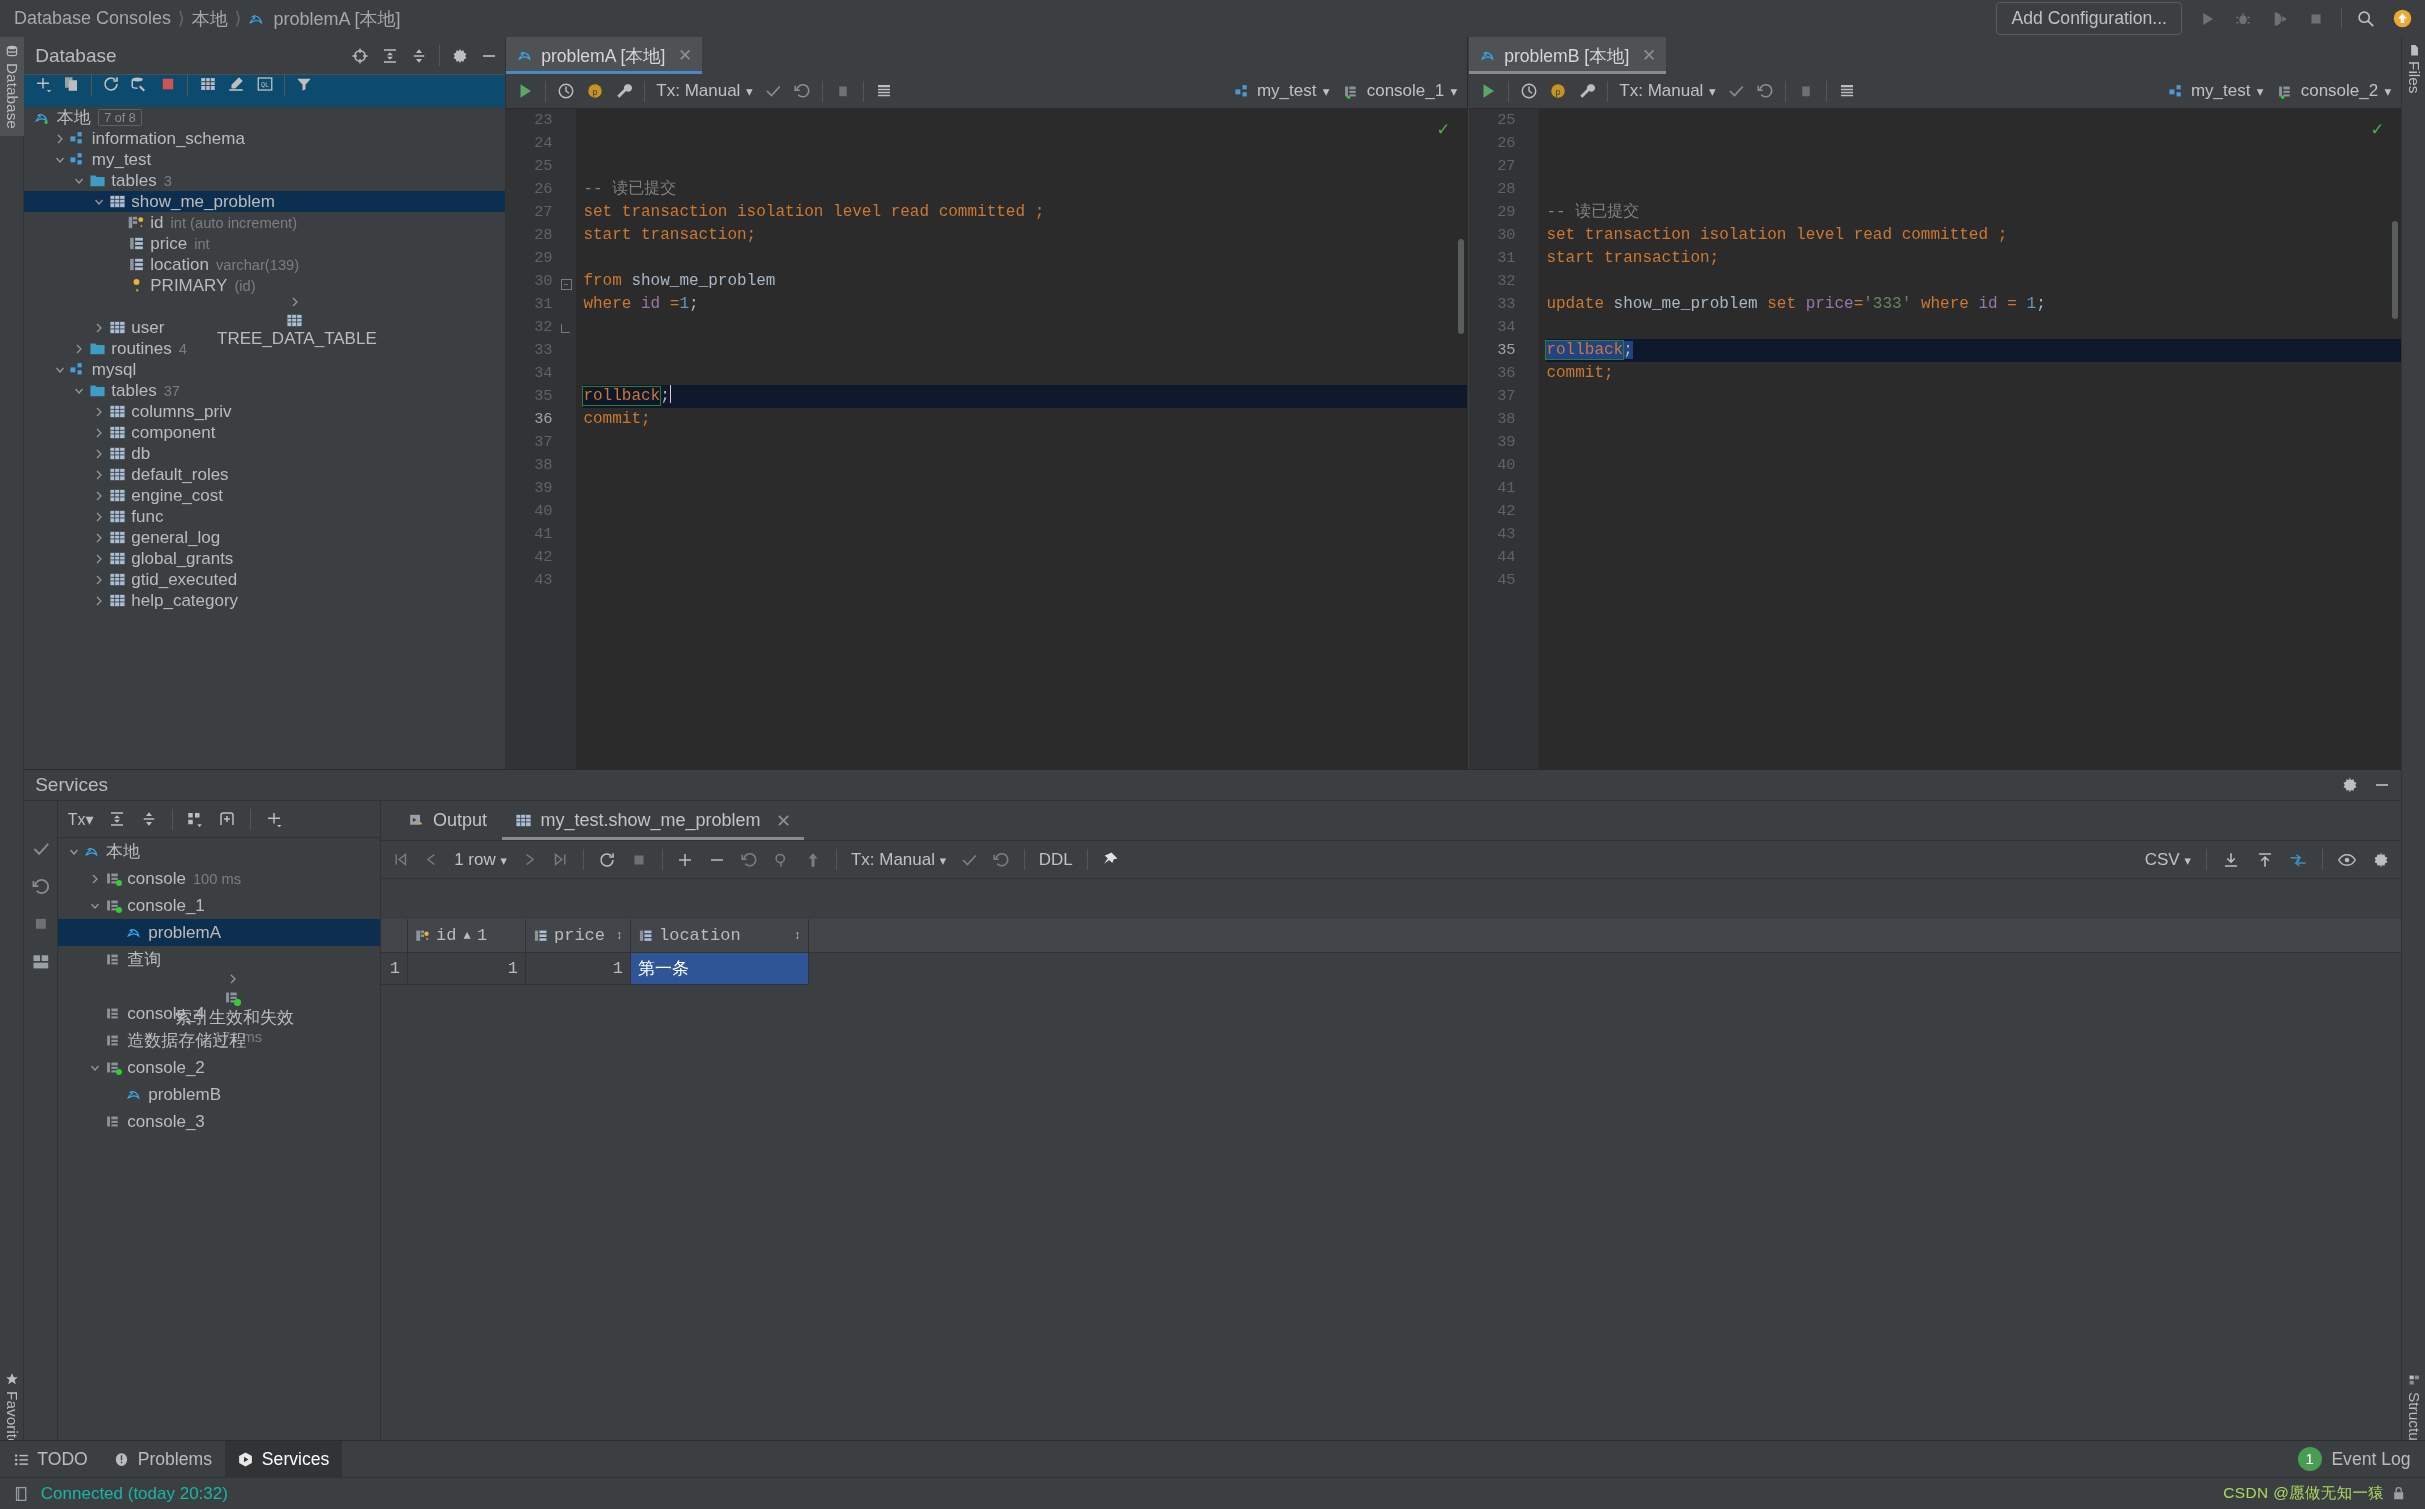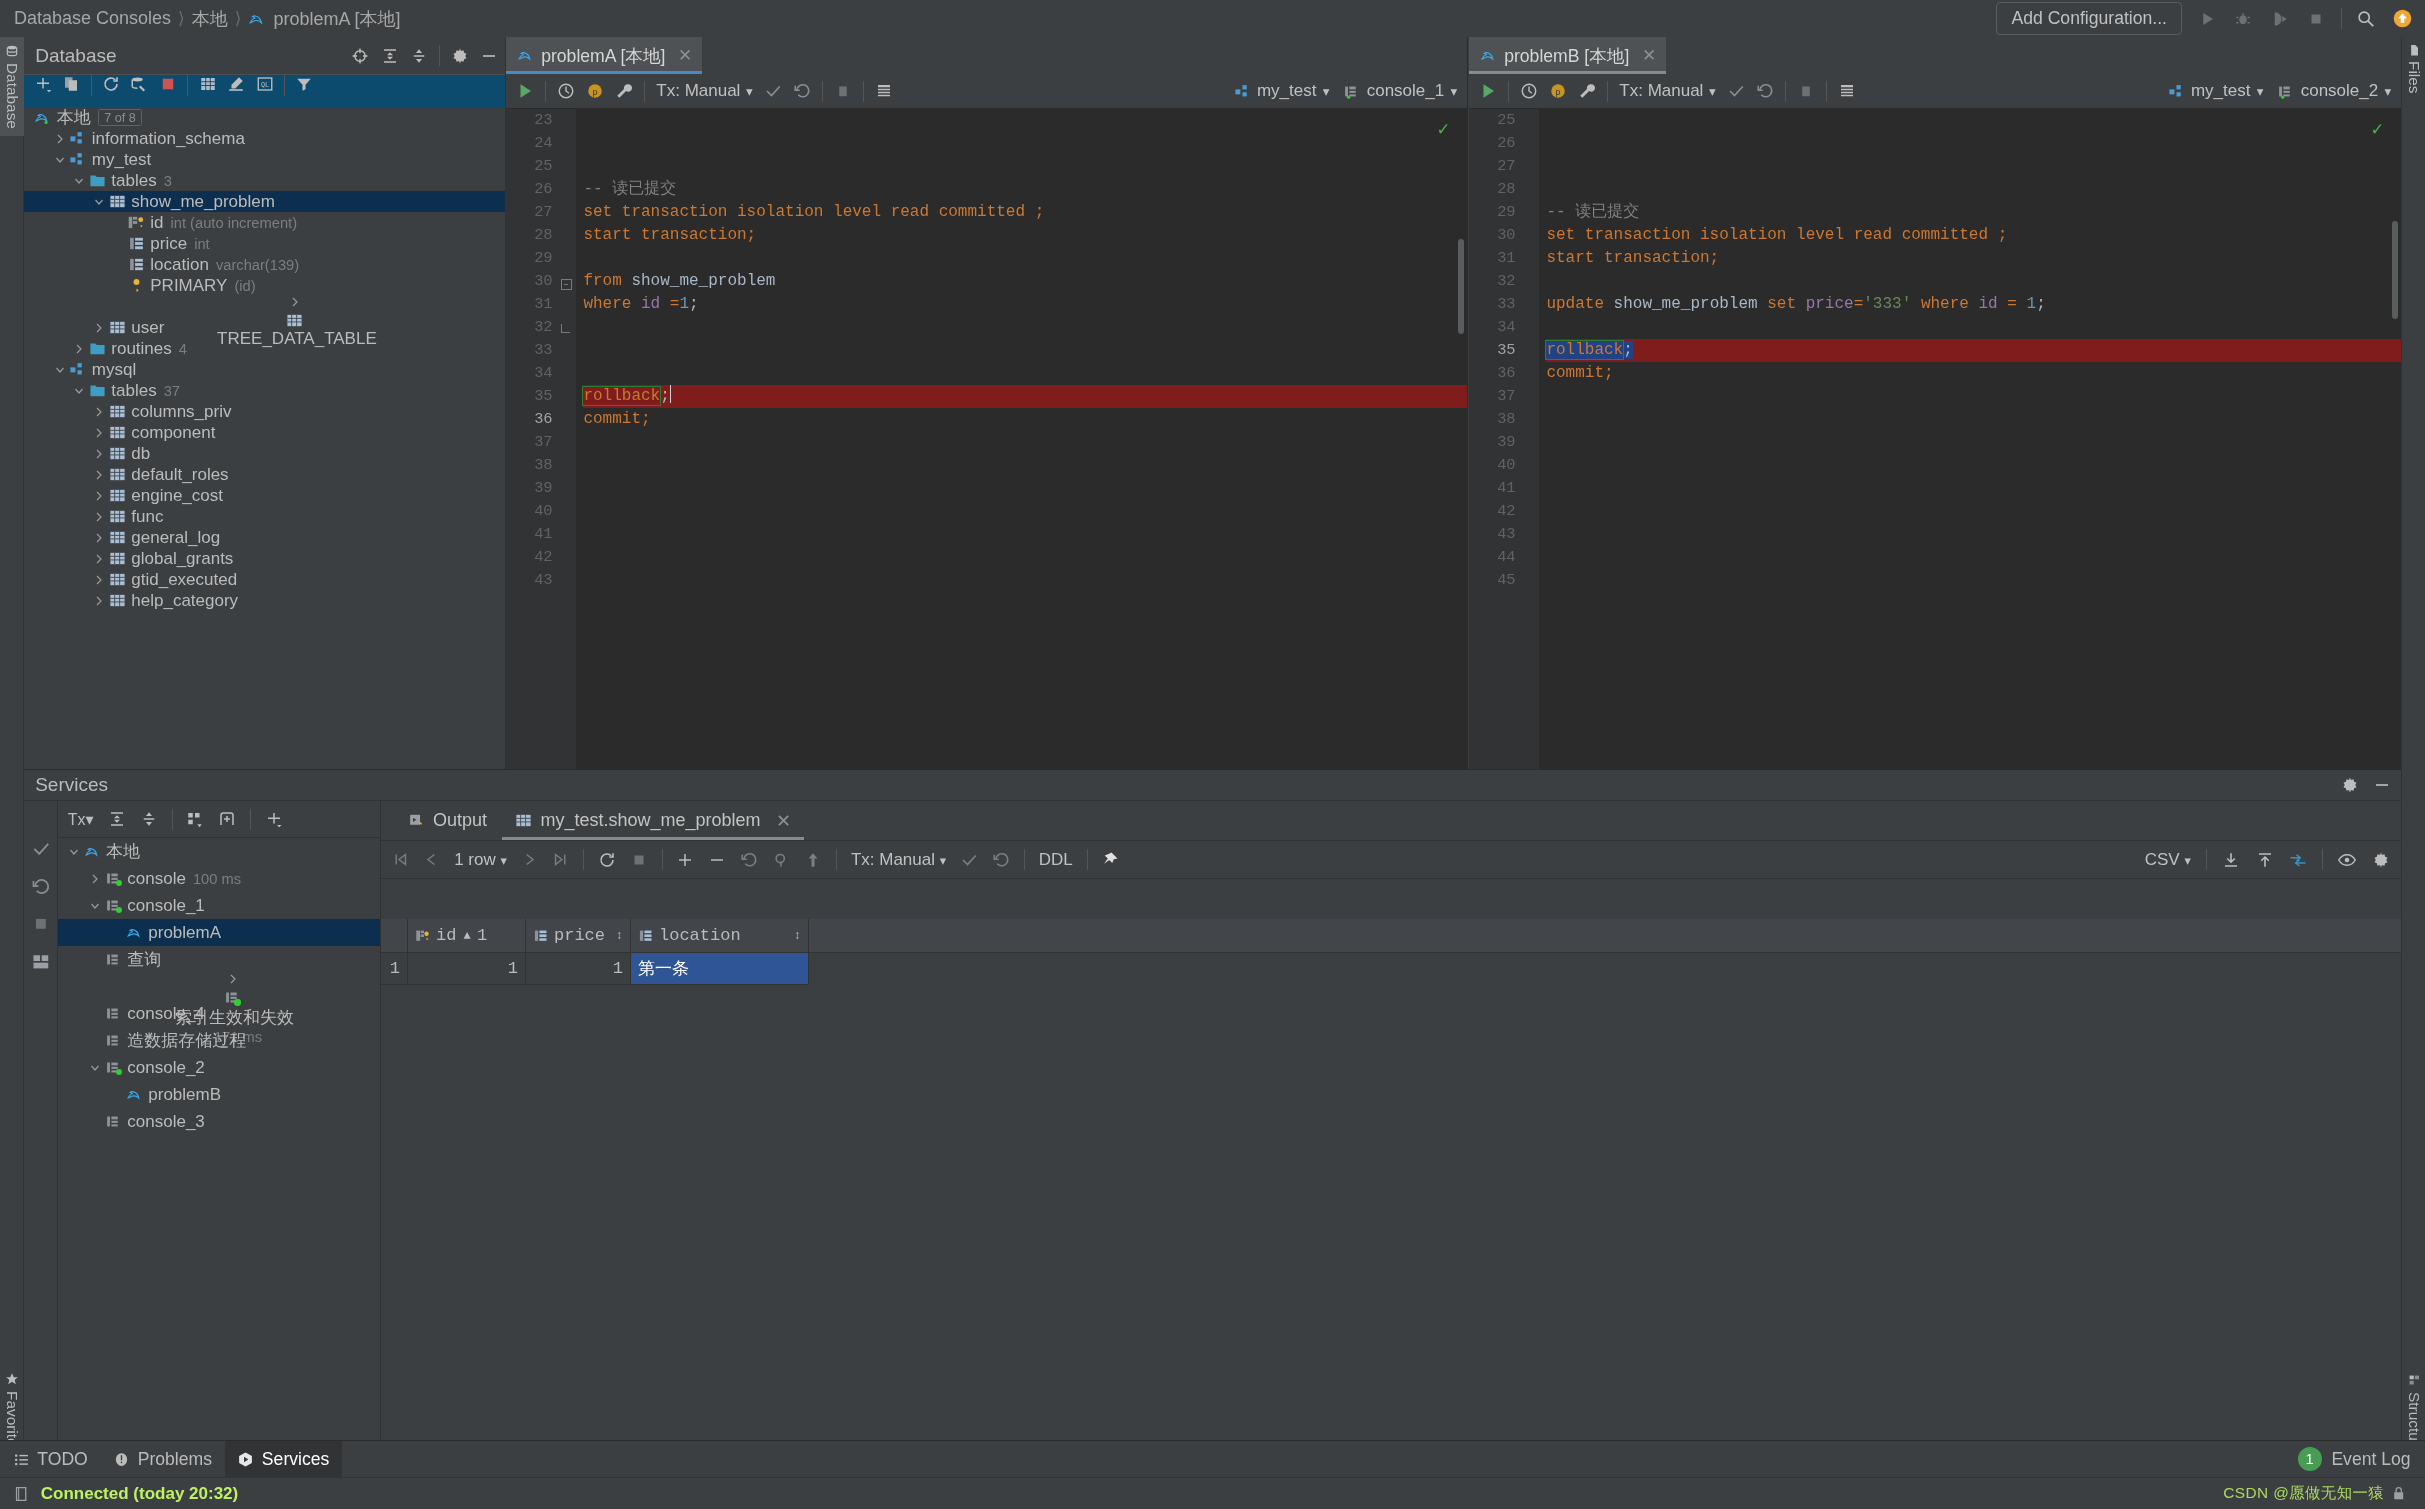--- a/index.html
+++ b/index.html
@@ -107,21 +107,21 @@
   }
   .gline { height:23px; line-height:23px; }
   .gline.cur { color:#a4a3a3; }
   .foldcol { width:15.4px; flex:0 0 15.4px; background:#313335; position:relative; }
   .code {
     flex:1; position:relative; background:#2b2b2b;
     font-family:"Liberation Mono", monospace; font-size:16px;
     padding-left:7px; overflow:hidden;
   }
   .cline { height:23px; line-height:23px; white-space:pre; }
-  .cline.hl { background:#7f1d1d; }
+  .cline.hl { background:#0f172a; }
   .k { color:#cc7832; }
   .cm { color:#808080; }
   .id { color:#a9b7c6; }
   .col { color:#9876aa; }
   .num { color:#6897bb; }
   .str { color:#6a8759; }
   .p { color:#a9b7c6; }
   .boxed { outline:1.4px solid #2e7d32; }
   .selbg { background:#214283; }
   .caret { display:inline-block; width:1.4px; height:17.6px; background:#d0d0d0; vertical-align:-2.8px; }
@@ -180,21 +180,21 @@
   #toolwinbar .right { margin-left:auto; display:flex; align-items:center; gap:9.8px; padding-right:15.4px; }
   .evbadge {
     width:24px; height:24px; border-radius:50%; background:#499c54; color:#fff;
     font-size:14.7px; display:flex; align-items:center; justify-content:center;
   }
   #statusbar {
     position:absolute; left:0; bottom:0; width:2426px; height:32px;
     background:#3c3f41; display:flex; align-items:center; padding:0 12.6px; gap:11.2px;
     border-top:0.7px solid #333;
   }
-  #statusbar .txt { font-size:17px; color:#bef264;font-weight:bold; }
+  #statusbar .txt { font-size:17px; color:#14b8a6; }
   #statusbar .right { margin-left:auto; display:flex; align-items:center; gap:7px; padding-right:7px;}
   .watermark { font-size:15.4px; color:#bef264; opacity:.85; letter-spacing:0.4px; }
 
   
   svg { display:block; }
 </style>
 </head>
 <body>
 
 <div id="topbar">

